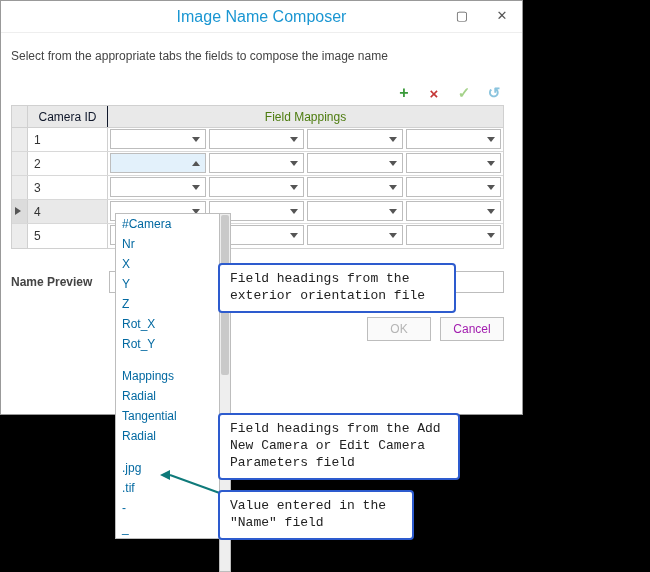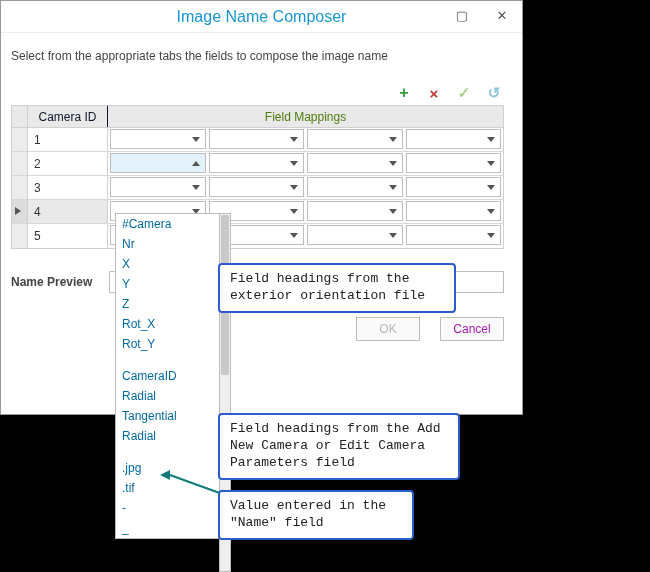--- a/index.html
+++ b/index.html
@@ -30,21 +30,21 @@
     .rcam { width: 80px; border-right: 1px solid #d0d0d0; padding: 0 6px; display:flex;align-items:center; color:#333; background:#fff; }
     .grid-row.hl .rcam { background:#e9e9e9; }
     .rmap { flex: 1; display: flex; gap: 3px; padding: 1px 2px; background:#fff; }
     .combo { flex: 1; height: 20px; border: 1px solid #bdbdbd; background: #fff; position: relative; }
     .combo::after { content:''; position:absolute; right:5px; top:7px; width:0;height:0;border-left:4px solid transparent;border-right:4px solid transparent;border-top:5px solid #555; }
     .combo.open { background: #e3f1fb; }
     .combo.open::after { border-top:none; border-bottom:5px solid #555; }
     .preview-row { display:flex; align-items:center; gap:8px; margin-top: 22px; }
     .preview-label { width: 90px; color:#444;font-weight:bold; }
     .preview-input { flex:1; height:22px; border:1px solid #bdbdbd; background:#fff; }
-    .btnrow { display:flex; justify-content:flex-end; gap:20px; margin-top: 24px; }
+    .btnrow { display:flex; justify-content:flex-end; gap:9px; margin-top: 24px; }
     .btn { min-width:64px; height:24px; border:1px solid #bdbdbd; background:#fafafa; display:flex;align-items:center;justify-content:center; color:#a21caf; font-size:12px; }
     .btn.disabled { color:#b5b5b5; }
     
     .dropdown { position:absolute; left:115px; top:213px; width:104px; background:#fff; border:1px solid #bdbdbd; border-right:none; z-index:5; }
     .ddscroll { position:absolute; left:219px; top:213px; width:12px; height: 359px; background:#eee; border:1px solid #bdbdbd; }
     .ddscroll .thumb { position:absolute; left:1px; top:1px; width:8px; height:160px; background:#c9c9c9; border-radius:2px; }
     .dropdown .item { height: 20px; padding: 0 6px; display:flex;align-items:center; color:#0369a1; font-size: 12px; }
     .dropdown .sep { height: 12px; }
     
     .brace { position:absolute; border: 0 solid #0f7a7a; border-right-width:2px; border-top-right-radius:3px; border-bottom-right-radius:3px; }
@@ -155,21 +155,21 @@
 
 <div class="dropdown">
   <div class="item">#Camera</div>
   <div class="item">Nr</div>
   <div class="item">X</div>
   <div class="item">Y</div>
   <div class="item">Z</div>
   <div class="item">Rot_X</div>
   <div class="item">Rot_Y</div>
   <div class="sep"></div>
-  <div class="item">CameraID</div>
+  <div class="item">Mappings</div>
   <div class="item">Radial</div>
   <div class="item">Tangential</div>
   <div class="item">Radial</div>
   <div class="sep"></div>
   <div class="item">.jpg</div>
   <div class="item">.tif</div>
   <div class="item">-</div>
   <div class="item">_</div>
 </div>
 <div class="ddscroll">

